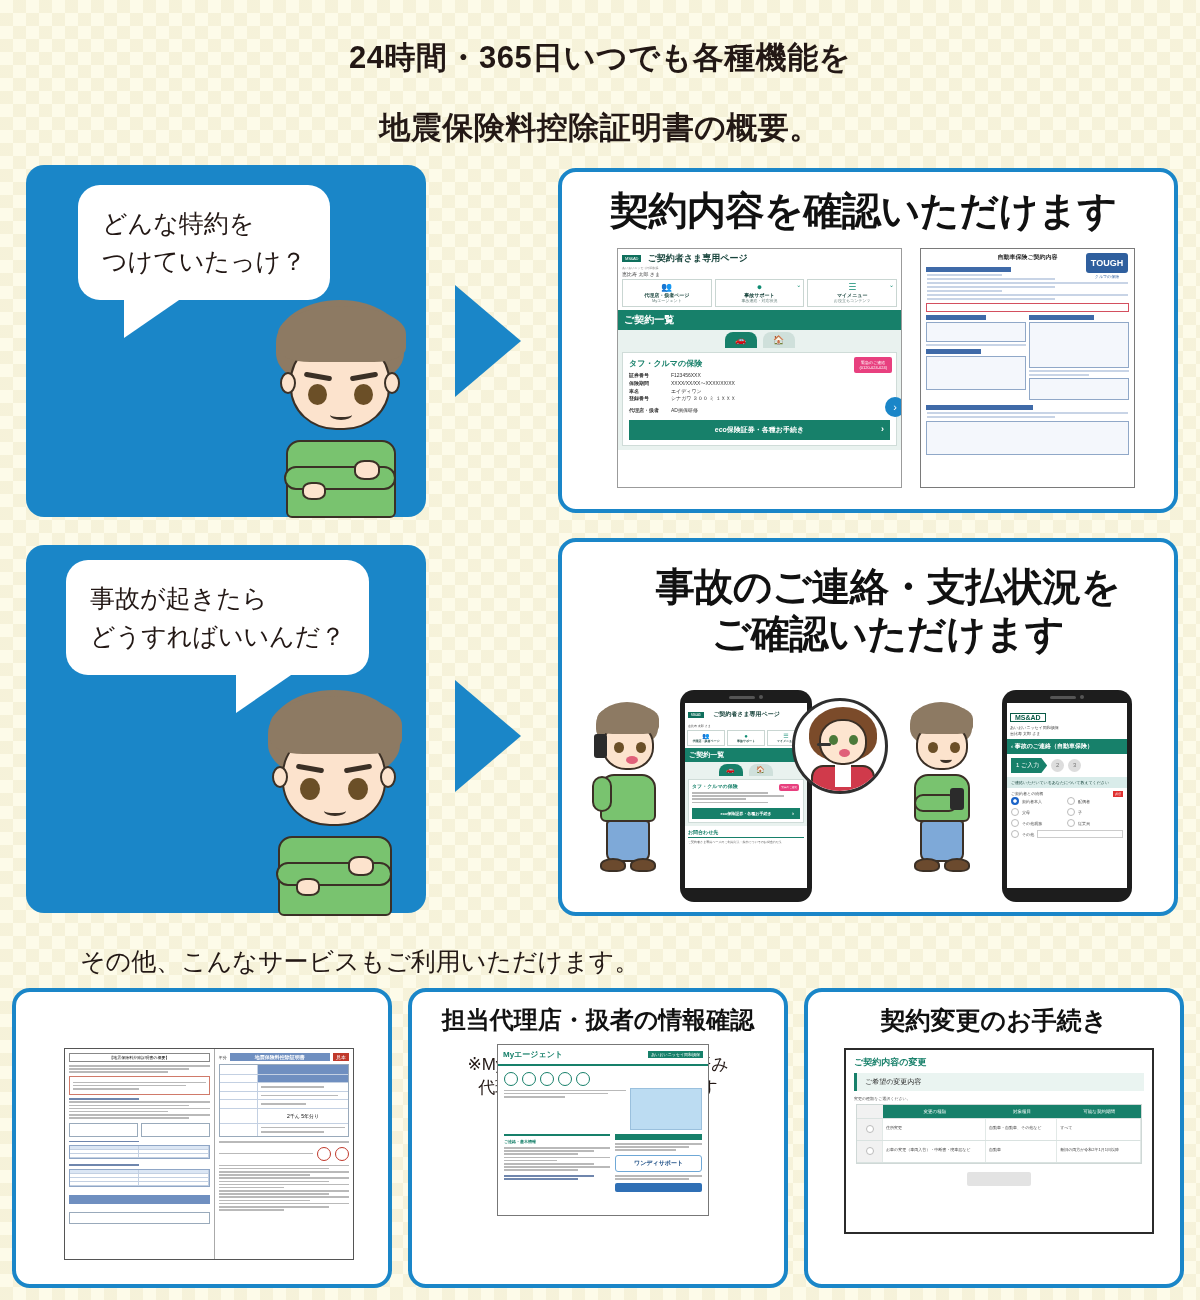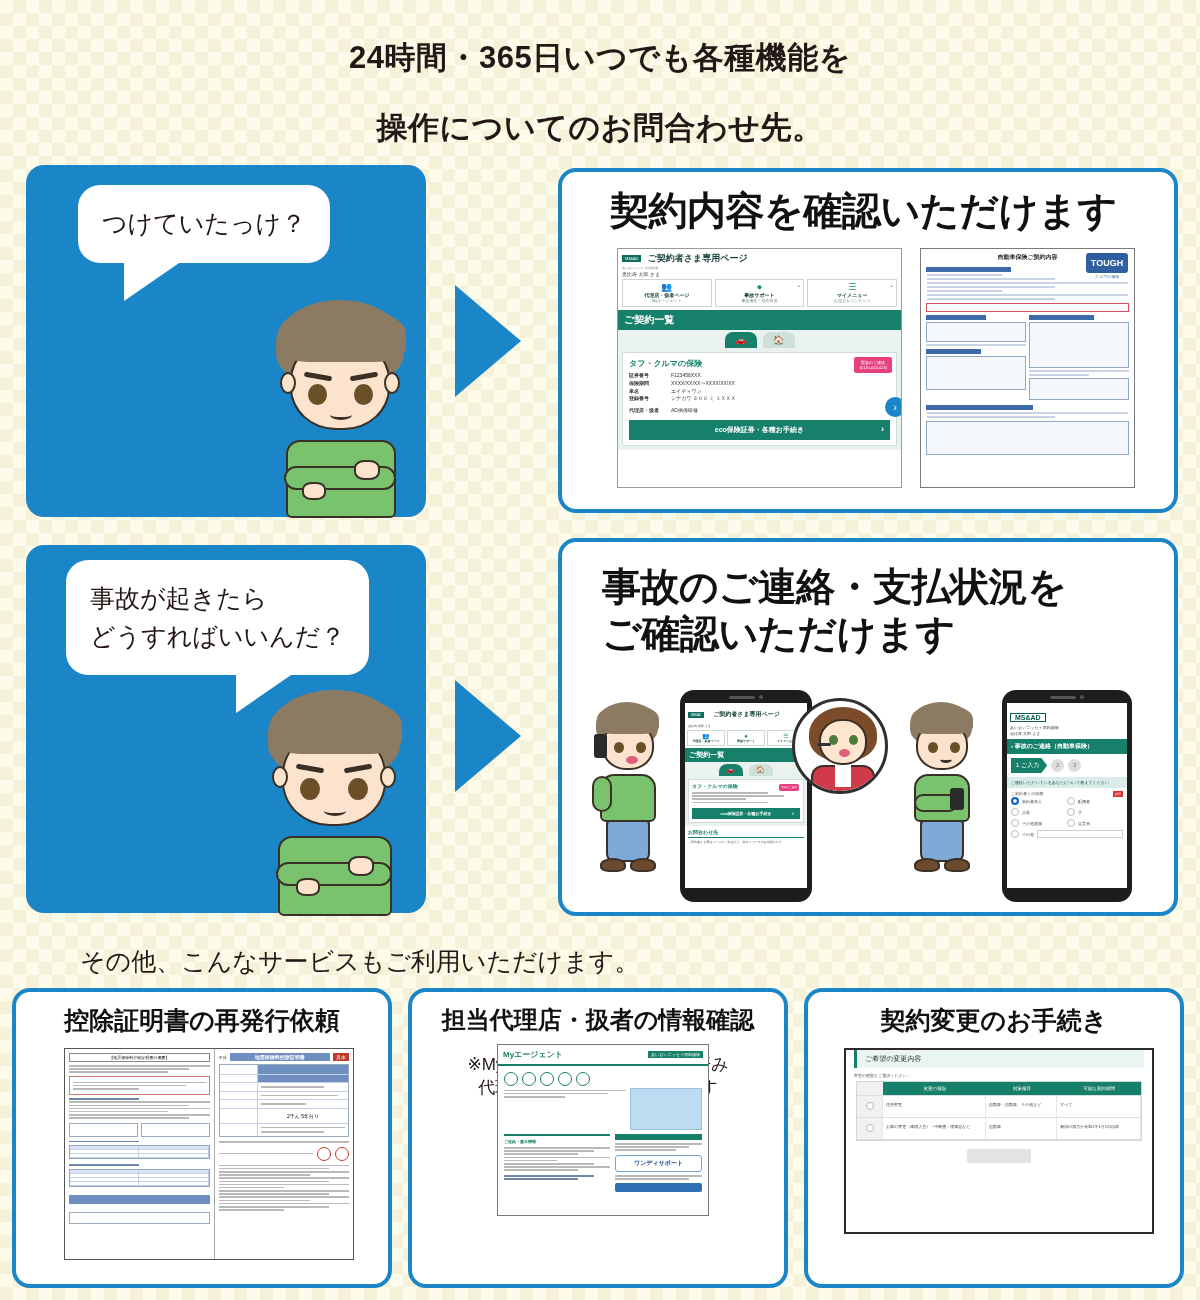--- a/index.html
+++ b/index.html
@@ -210,26 +210,27 @@
   .ch-td { font-size:4px; color:#444; padding:6px 3px; border-right:1px solid #e2e9e7; }
   .ch-radio { width:26px; background:#f1f1f1; text-align:center; }
   .ch-radio span{ display:inline-block; width:8px; height:8px; border-radius:50%; border:1px solid #bbb; background:#fff;}
   .ch-btn { margin:8px auto; width:64px; height:14px; background:#e3e3e3; border-radius:2px; }
 </style>
 </head>
 <body>
 
 <div class="headline">
   <div>24時間・365日いつでも各種機能を</div>
-  <div>操作についてのお問合わせ先。</div>
+  <div>地震保険料控除証明書の概要。</div>
 </div>
 
 <div class="bluefill" style="left:26px; top:165px; width:400px; height:352px;"></div>
 
 <div class="bubble" style="left:78px; top:185px;">
+  <div>どんな特約を</div>
   <div>つけていたっけ？</div>
   <div class="tail"></div>
 </div>
 
 <div class="boy" style="left:258px; top:300px; width:170px; height:218px;">
   <div class="hair" style="left:18px; top:0px; width:128px; height:86px;"></div>
   <div class="face" style="left:32px; top:38px; width:100px; height:92px;"></div>
   <div class="ear" style="left:22px; top:72px; width:16px; height:22px;"></div>
   <div class="ear" style="left:126px; top:72px; width:16px; height:22px;"></div>
   <div class="hair" style="left:20px; top:6px; width:128px; height:56px; border-radius:60% 60% 30% 30%;"></div>
@@ -373,21 +374,21 @@
   <div class="mouth" style="left:76px; top:116px; width:22px; height:10px;"></div>
   <div class="body" style="left:30px; top:146px; width:114px; height:80px;"></div>
   <div class="arm" style="left:28px; top:172px; width:116px; height:24px;"></div>
   <div class="hand" style="left:100px; top:166px; width:26px; height:20px;"></div>
   <div class="hand" style="left:48px; top:188px; width:24px; height:18px;"></div>
 </div>
 
 <div class="arrow" style="left:455px; top:680px;"></div>
 
 <div class="bluecard" style="left:558px; top:538px; width:620px; height:378px;">
-  <div class="panel-title" style="margin:22px 0 8px 40px;">
+  <div class="panel-title" style="margin:22px 0 8px 40px;text-align:center;">
     <div>事故のご連絡・支払状況を</div>
     <div>ご確認いただけます</div>
   </div>
 
   <div class="boy" style="left:22px; top:160px; width:90px; height:180px;">
     <div class="hair" style="left:12px; top:0; width:62px; height:44px;"></div>
     <div class="face" style="left:18px; top:20px; width:52px; height:48px;"></div>
     <div class="hair" style="left:13px; top:2px; width:62px; height:30px; border-radius:60% 60% 30% 30%;"></div>
     <div class="eye" style="left:30px; top:40px; width:10px; height:11px;"></div>
     <div class="eye" style="left:52px; top:40px; width:10px; height:11px;"></div>
@@ -539,21 +540,20 @@
           <span class="ac-input"></span>
         </div>
       </div>
     </div>
   </div>
 </div>
 
 <div class="others-label" style="left:80px; top:945px;">その他、こんなサービスもご利用いただけます。</div>
 
 <div class="bluecard" style="left:12px; top:988px; width:380px; height:300px;">
-  <div class="bcard-title" style="margin-top:12px;">控除証明書の再発行依頼</div>
   <div class="cert" style="left:48px; top:56px; width:290px; height:212px;">
     <div class="cert-l">
       <div class="cert-h">【地震保険料控除証明書の概要】</div>
       <div class="tl"></div>
         <div class="tl w85"></div>
         <div class="tl w70"></div>
       <div class="cert-red">
         <div class="tl"></div>
           <div class="tl w85"></div>
           <div class="tl w50"></div>
@@ -728,20 +728,21 @@
   </div>
   <div class="bnote" style="margin-top:18px;">
     <div>※Myエージェントページ作成済み</div>
     <div>代理店・扱者のみ参照可能です</div>
   </div>
 </div>
 
 <div class="bluecard" style="left:804px; top:988px; width:380px; height:300px;">
   <div class="bcard-title" style="margin-top:12px;">契約変更のお手続き</div>
   <div class="ch" style="left:36px; top:56px; width:310px; height:186px;">
+    <div class="ch-h">ご契約内容の変更</div>
     <div class="ch-sec">ご希望の変更内容</div>
     <div class="ch-note">変更の種類をご選択ください。</div>
     <div class="ch-tbl">
       <div class="ch-tr">
         <div class="ch-th ch-radio">&nbsp;</div>
         <div class="ch-th" style="flex:1.5;">変更の種類</div>
         <div class="ch-th" style="flex:1;">対象種目</div>
         <div class="ch-th" style="flex:1.2;">可能な契約期間</div>
       </div>
       <div class="ch-tr">

